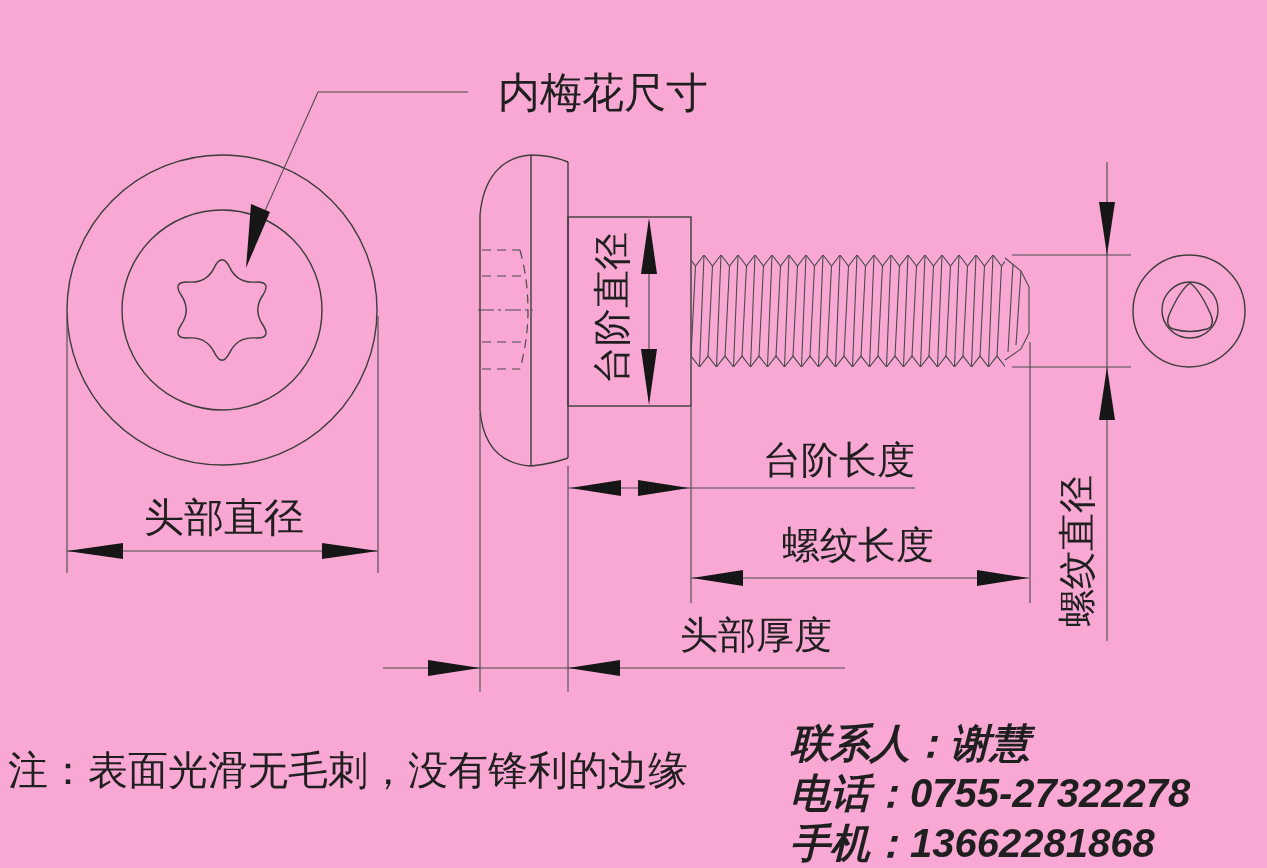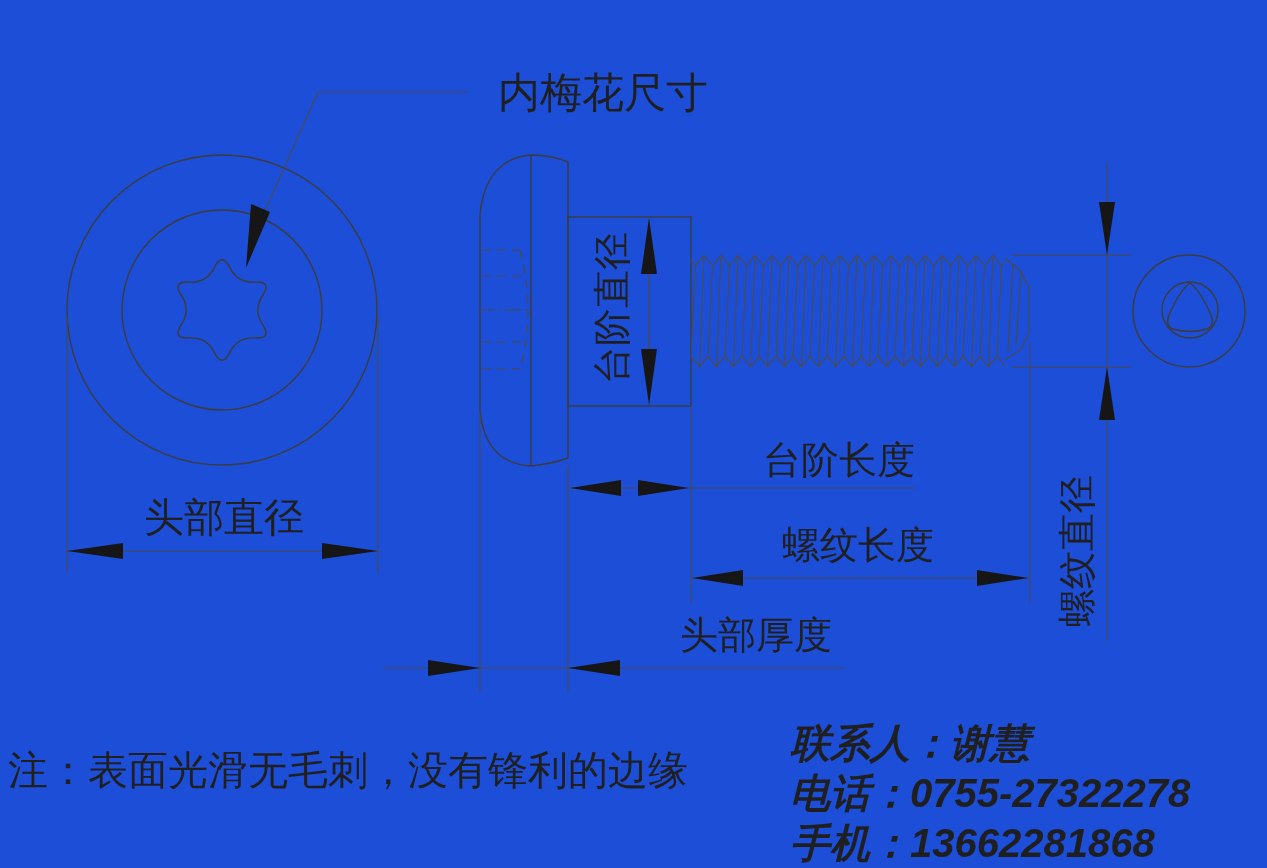--- a/index.html
+++ b/index.html
@@ -1,16 +1,16 @@
 <!DOCTYPE html>
 <html><head>
 <meta charset="utf-8">
 <style>
   html,body{margin:0;padding:0;background:#ffffff;}
-  .stage{position:relative;width:1267px;height:868px;background:#1d4ed8;overflow:hidden;}
+  .stage{position:relative;width:1267px;height:868px;background:#f9a8d4;overflow:hidden;}
   svg{display:block;}
   text{font-family:"DejaVu Serif","Liberation Serif",serif;fill:#1f1f1f;}
   .dim-label{font-size:38px;}
   .callout-label{font-size:42px;}
   .note-label{font-size:40px;}
   .contact-line{font-family:"Liberation Sans","DejaVu Sans",sans-serif;font-weight:bold;font-style:italic;font-size:40px;}
   .outline{fill:none;stroke:#3c3c3c;stroke-width:1.4;}
   .thin{fill:none;stroke:#4a4a4a;stroke-width:1.1;}
   .dashed{fill:none;stroke:#4a4a4a;stroke-width:1.2;stroke-dasharray:9 6;}
   .centerline{fill:none;stroke:#4a4a4a;stroke-width:1.1;stroke-dasharray:16 4 3 4;}

